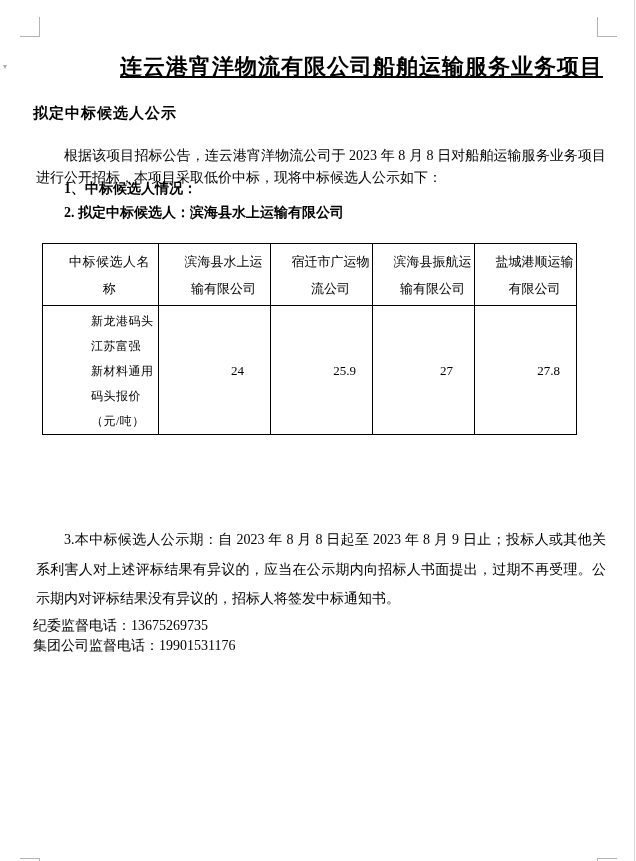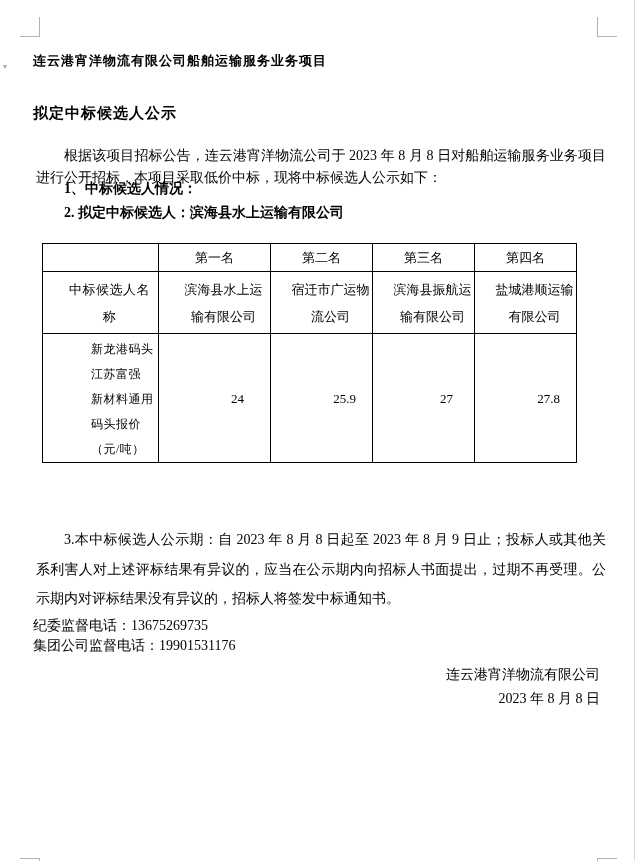--- a/index.html
+++ b/index.html
@@ -18,21 +18,21 @@
   .crop{position:absolute;background:#b3b3b3;}
   .crop.v{width:1px;}
   .crop.h{height:1px;}
   .margin-marker{
     position:absolute;left:3px;top:63px;
     font-size:8px;line-height:8px;color:#a9a9a9;
     letter-spacing:-1px;
   }
   .doc-title{
     position:absolute;left:33px;top:52px;width:570px;
-    text-align:left;font-weight:bold;font-size:13px;letter-spacing:1px;
+    text-align:right;font-weight:bold;font-size:22px;letter-spacing:1px;text-decoration:underline;
   }
   .doc-subtitle{
     position:absolute;left:33px;top:104px;width:570px;
     text-align:left;font-weight:bold;font-size:15px;letter-spacing:1px;
   }
   .para{
     position:absolute;left:33px;width:570px;margin:3px;
     font-size:14px;text-align:justify;
   }
   .para.p1{top:142px;line-height:22px;text-indent:28px;}
@@ -100,27 +100,20 @@
 
   <table class="bid-table">
     <colgroup>
       <col style="width:116px">
       <col style="width:112px">
       <col style="width:102px">
       <col style="width:102px">
       <col style="width:102px">
     </colgroup>
     <tbody>
-      <tr class="hdr">
-        <td></td>
-        <td>第一名</td>
-        <td>第二名</td>
-        <td>第三名</td>
-        <td>第四名</td>
-      </tr>
       <tr class="names">
         <td class="namelabel">中标候选人名称</td>
         <td>滨海县水上运输有限公司</td>
         <td>宿迁市广运物流公司</td>
         <td>滨海县振航运输有限公司</td>
         <td>盐城港顺运输有限公司</td>
       </tr>
       <tr class="price2">
         <td class="rowlabel">新龙港码头江苏富强
 新材料通用码头报价
@@ -131,18 +124,14 @@
         <td>27.8</td>
       </tr>
     </tbody>
   </table>
 
   <p class="para p3">3.本中标候选人公示期：自 2023 年 8 月 8 日起至 2023 年 8 月 9 日止；投标人或其他关系利害人对上述评标结果有异议的，应当在公示期内向招标人书面提出，过期不再受理。公示期内对评标结果没有异议的，招标人将签发中标通知书。</p>
 
   <p class="phone" style="top:617px">纪委监督电话：13675269735</p>
   <p class="phone" style="top:637px">集团公司监督电话：19901531176</p>
 
-  <div class="sig-block">
-    <div>连云港宵洋物流有限公司</div>
-    <div>2023 年 8 月 8 日</div>
-  </div>
 
 </div>
 
 </body></html>

